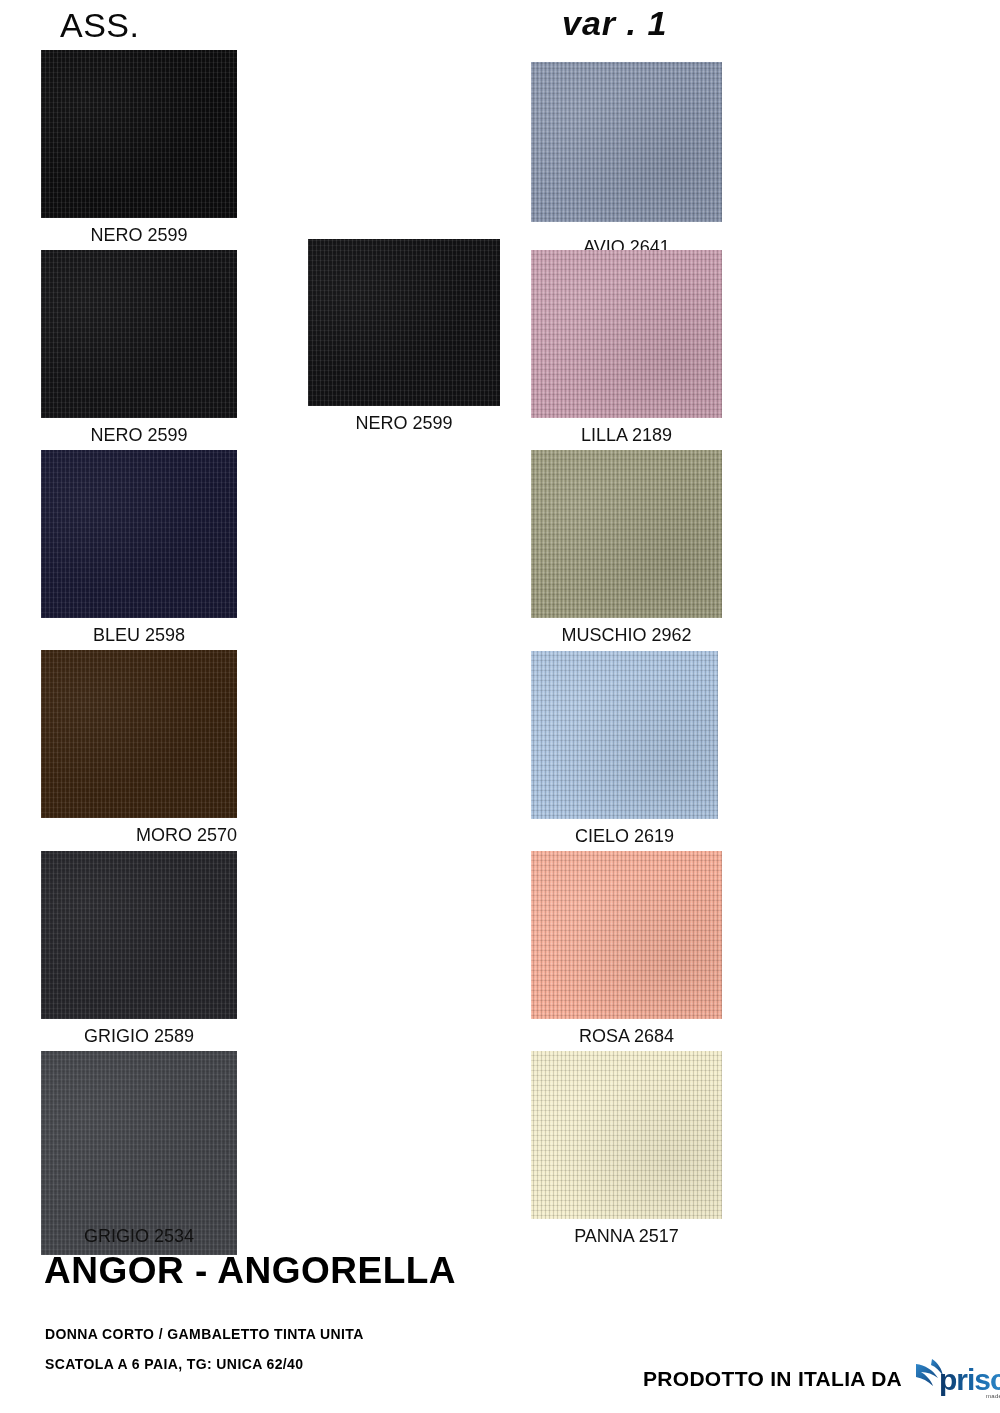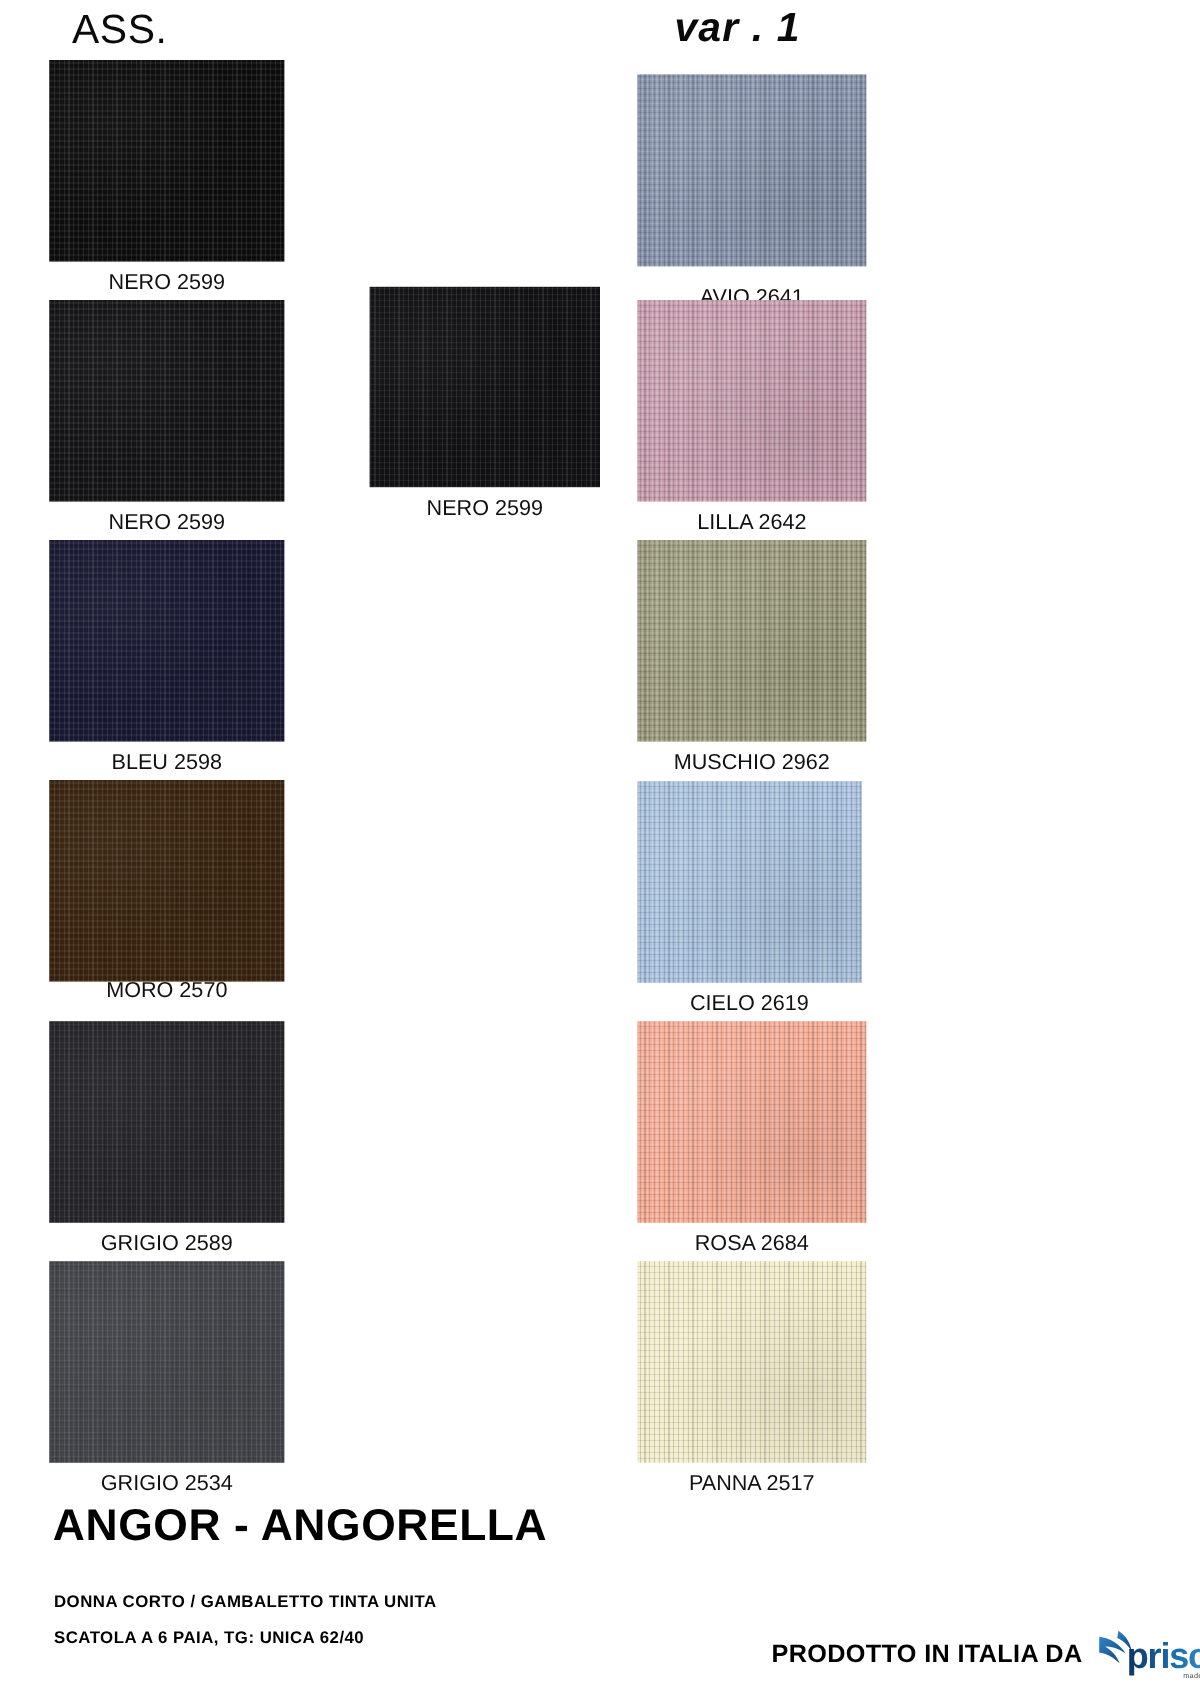--- a/index.html
+++ b/index.html
@@ -176,46 +176,46 @@
     <div class="swatch-label" style="top:176px;">NERO 2599</div>
   </div>
 
   <div class="swatch-block" style="left:41px; top:450px; width:196px; height:168px;">
     <div class="swatch dark" style="background-color: rgb(25, 25, 51);"></div>
     <div class="swatch-label" style="top:176px;">BLEU 2598</div>
   </div>
 
   <div class="swatch-block" style="left:41px; top:650px; width:196px; height:168px;">
     <div class="swatch dark" style="background-color: rgb(58, 36, 16);"></div>
-    <div class="swatch-label" style="top:166px;">MORO 2570</div>
+    <div class="swatch-label" style="top:176px;text-align:right;">MORO 2570</div>
   </div>
 
   <div class="swatch-block" style="left:41px; top:851px; width:196px; height:168px;">
     <div class="swatch dark" style="background-color: rgb(38, 38, 43);"></div>
     <div class="swatch-label" style="top:176px;">GRIGIO 2589</div>
   </div>
 
-  <div class="swatch-block" style="left:41px; top:1051px; width:196px; height:168px;">
+  <div class="swatch-block" style="left:41px; top:1051px; width:196px; height:204px;">
     <div class="swatch dark" style="background-color: rgb(67, 69, 74);"></div>
     <div class="swatch-label" style="top:176px;">GRIGIO 2534</div>
   </div>
 
   <div class="swatch-block" style="left:308px; top:239px; width:192px; height:167px;">
     <div class="swatch dark" style="background-color: rgb(19, 19, 21);"></div>
     <div class="swatch-label" style="top:175px;">NERO 2599</div>
   </div>
 
   <div class="swatch-block" style="left:531px; top:50px; width:191px; height:160px;margin-top:12px;">
     <div class="swatch light" style="background-color: rgb(136, 148, 172);"></div>
     <div class="swatch-label" style="top:176px;">AVIO 2641</div>
   </div>
 
   <div class="swatch-block" style="left:531px; top:250px; width:191px; height:168px;">
     <div class="swatch light" style="background-color: rgb(199, 157, 174);"></div>
-    <div class="swatch-label" style="top:176px;">LILLA 2642</div>
+    <div class="swatch-label" style="top:176px;">LILLA 2189</div>
   </div>
 
   <div class="swatch-block" style="left:531px; top:450px; width:191px; height:168px;">
     <div class="swatch light" style="background-color: rgb(155, 154, 124);"></div>
     <div class="swatch-label" style="top:176px;">MUSCHIO 2962</div>
   </div>
 
   <div class="swatch-block" style="left:531px; top:651px; width:187px; height:168px;">
     <div class="swatch light" style="background-color: rgb(171, 195, 223);"></div>
     <div class="swatch-label" style="top:176px;">CIELO 2619</div>

